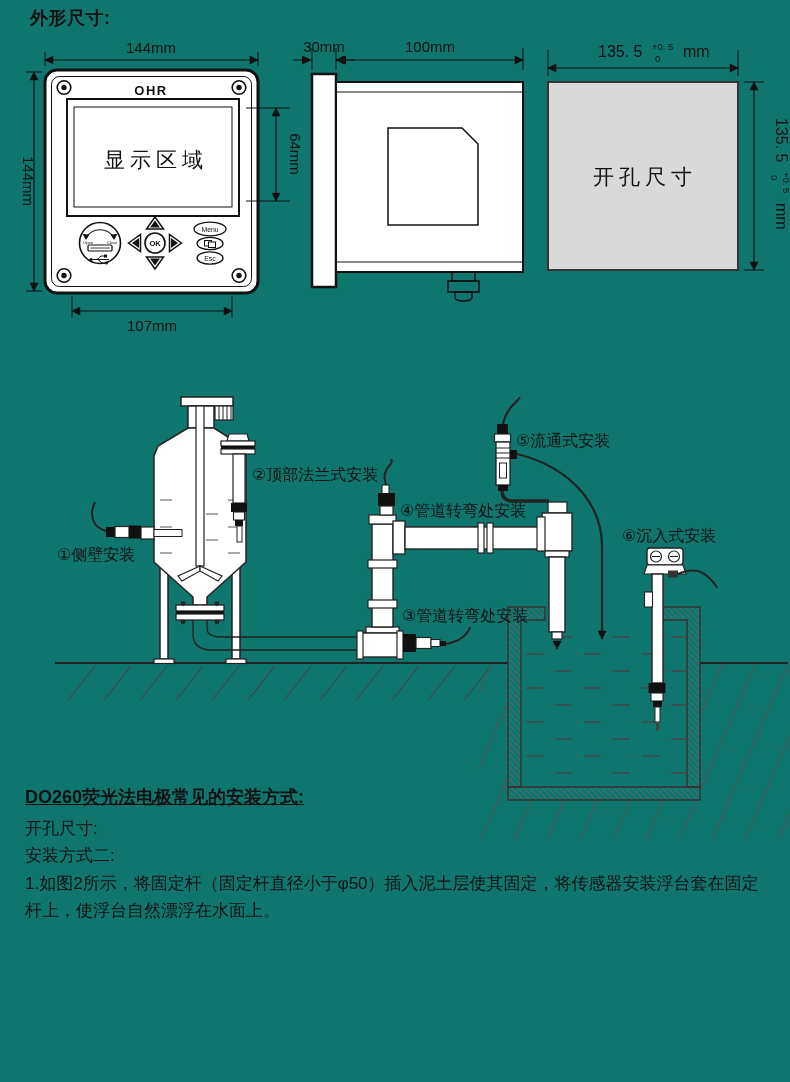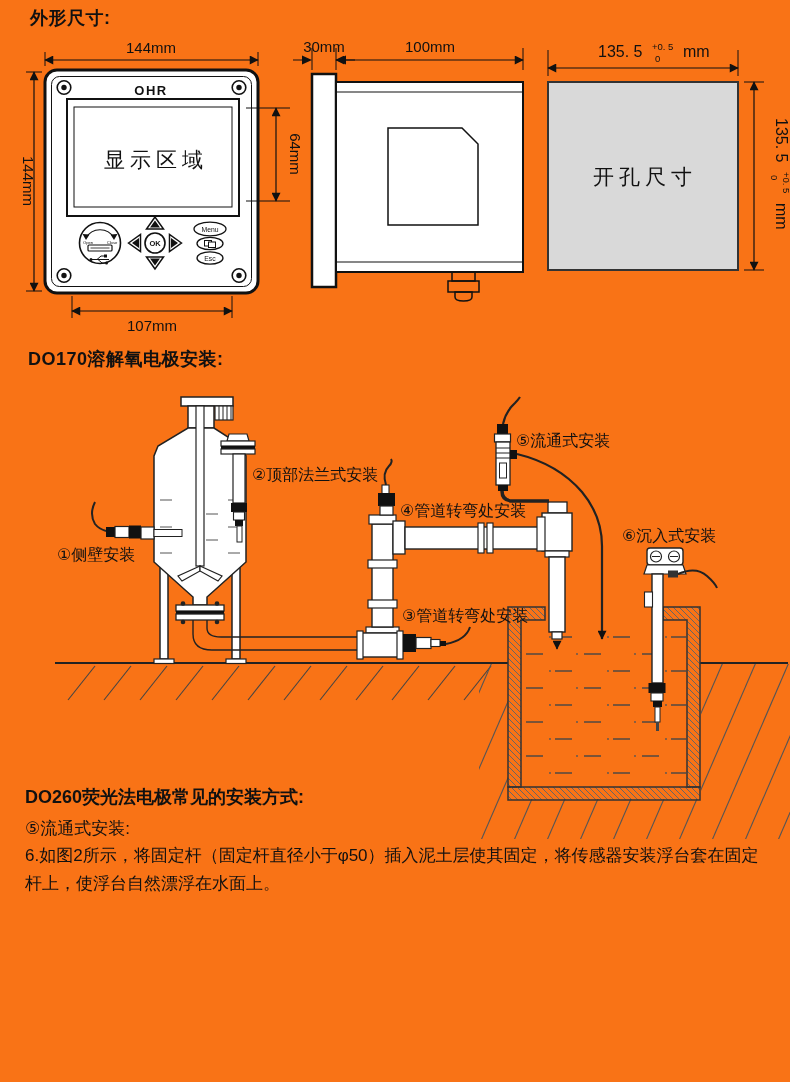--- a/index.html
+++ b/index.html
@@ -1,42 +1,41 @@
 <!DOCTYPE html>
 <html><head>
 <meta charset="utf-8">
 <style>
   html,body{margin:0;padding:0;background:#f4f4f4;}
-  .page{position:relative;width:790px;height:1082px;margin:0 auto;background:#f97316;
+  .page{position:relative;width:790px;height:1082px;margin:0 auto;background:#0f766e;
         font-family:"Liberation Sans","DejaVu Sans",sans-serif;color:#111;overflow:hidden;}
   .abs{position:absolute;}
   .sec-title{font-size:18px;font-weight:700;letter-spacing:.5px;}
   svg{position:absolute;left:0;top:0;}
   svg text{font-family:"Liberation Sans","DejaVu Sans",sans-serif;fill:#111;}
   text.dim{font-size:15px;}
   text.dim16{font-size:16px;}
   text.tol{font-size:9.5px;}
   text.serif-lbl{font-family:"Liberation Serif","DejaVu Serif",serif;font-size:21px;letter-spacing:5px;}
   text.brand{font-size:13px;font-weight:700;letter-spacing:1.5px;}
   text.keycap{font-size:6.8px;}
   text.okcap{font-size:7.5px;font-weight:700;}
   text.usbcap{font-size:4.2px;}
   text.fig-lbl{font-size:16px;font-weight:500;}
   .textblock{position:absolute;left:25px;top:784px;width:750px;font-size:17px;
              line-height:27.5px;font-weight:500;}
-  .textblock .hd{font-weight:700;font-size:18px;margin-bottom:3px;}
+  .textblock .hd{font-weight:700;font-size:18px;margin-bottom:3px;text-decoration:underline;}
   .textblock p{margin:0;}
 </style>
 </head>
 <body>
 
 <div class="page">
 
   <div class="abs sec-title" style="left:30px;top:6px;">外形尺寸:</div>
-  <div class="abs sec-title" style="left:28px;top:347px;">DO170溶解氧电极安装:</div>
 
   <svg width="790" height="1082" viewBox="0 0 790 1082">
     <defs>
       <marker id="arr" viewBox="0 0 10 10" refX="9.2" refY="5" markerWidth="11" markerHeight="9" orient="auto-start-reverse" markerUnits="userSpaceOnUse">
         <path d="M0,0 L10,5 L0,10 Z" fill="#111"></path>
       </marker>
       <pattern id="hatch" width="6" height="6" patternUnits="userSpaceOnUse">
         <path d="M-1,-1 l8,8" stroke="#666" stroke-width="1"></path>
       </pattern>
       <pattern id="water" width="58" height="34" patternUnits="userSpaceOnUse">
@@ -398,17 +397,18 @@
         <text class="fig-lbl" x="402" y="621">③管道转弯处安装</text>
         <text class="fig-lbl" x="400" y="516">④管道转弯处安装</text>
         <text class="fig-lbl" x="516" y="446">⑤流通式安装</text>
         <text class="fig-lbl" x="622" y="541">⑥沉入式安装</text>
       </g>
     </g>
   </svg>
 
   <div class="textblock">
     <div class="hd">DO260荧光法电极常见的安装方式:</div>
-    <p>⑤流通式安装:</p>
-    <p>6.如图2所示，将固定杆（固定杆直径小于φ50）插入泥土层使其固定，将传感器安装浮台套在固定杆上，使浮台自然漂浮在水面上。</p>
+    <p>开孔尺寸:</p>
+    <p>安装方式二:</p>
+    <p>1.如图2所示，将固定杆（固定杆直径小于φ50）插入泥土层使其固定，将传感器安装浮台套在固定杆上，使浮台自然漂浮在水面上。</p>
   </div>
 
 </div>
 
 </body></html>

